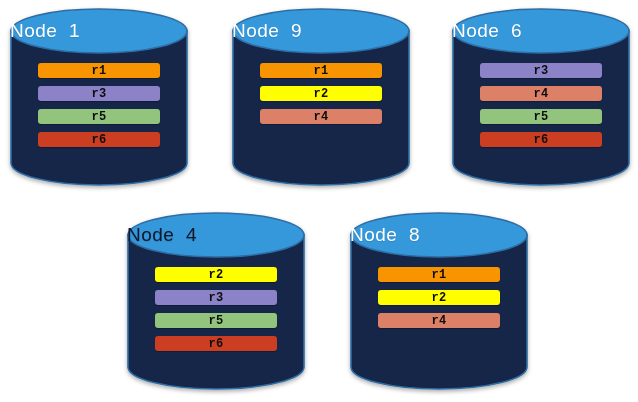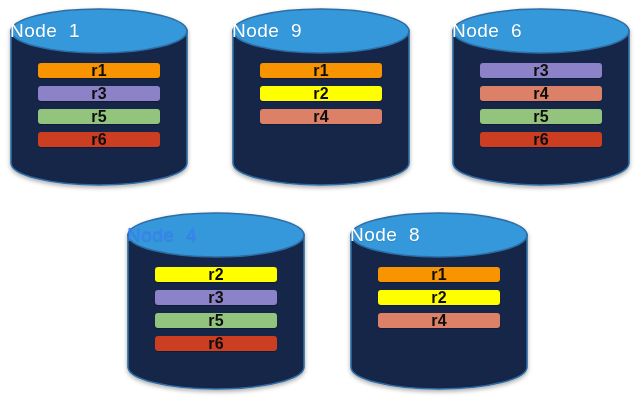--- a/index.html
+++ b/index.html
@@ -37,25 +37,26 @@
     border-radius:3px;
     margin:0 auto 8px auto;
     display:flex;
     align-items:center;
     justify-content:center;
     box-shadow:0 1px 1px rgba(0,0,0,.30);
   }
   .row:last-child{margin-bottom:0;}
 
   .row-label{
-    font-size:16px;
+    font-size:12px;
     font-weight:bold;
     color:#0d0d0d;
     line-height:1;
     letter-spacing:0.2px;
+    font-family:Liberation Mono, monospace;
   }
 </style>
 </head>
 <body>
 
 <div id="stage">
     <div class="node" style="left: 10px; top: 8px; width: 178px; height: 178px;">
       <svg class="cyl-svg" width="178" height="178">
         <defs>
           <filter id="sh0" x="-30%" y="-30%" width="170%" height="170%">
@@ -141,21 +142,21 @@
         <defs>
           <filter id="sh3" x="-30%" y="-30%" width="170%" height="170%">
             <feDropShadow dx="0" dy="2" stdDeviation="2.2" flood-color="#000000" flood-opacity="0.33"></feDropShadow>
           </filter>
         </defs>
         <g filter="url(#sh3)">
           <path d="M 1,23 L 1,155 A 88 22 0 0 0 177 155 L 177,23 Z" fill="#16254A" stroke="#2E6DA4" stroke-width="1.6"></path>
           <ellipse cx="89" cy="23" rx="88" ry="22" fill="#3498DB" stroke="#2E6DA4" stroke-width="1.6"></ellipse>
         </g>
       </svg>
-      <div class="node-label" style="top: 12px; color: #3b82f6;">Node  4</div>
+      <div class="node-label" style="top: 12px; color: #0f172a;">Node  4</div>
       <div class="rows" style="top: 55px;">
         <div class="row" style="background: rgb(255, 255, 0); width: 122px;">
           <span class="row-label" style="color: rgb(13, 13, 13);">r2</span>
         </div>
         <div class="row" style="background: rgb(139, 130, 200); width: 122px;">
           <span class="row-label" style="color: rgb(13, 13, 13);">r3</span>
         </div>
         <div class="row" style="background: rgb(147, 196, 125); width: 122px;">
           <span class="row-label" style="color: rgb(13, 13, 13);">r5</span>
         </div>

